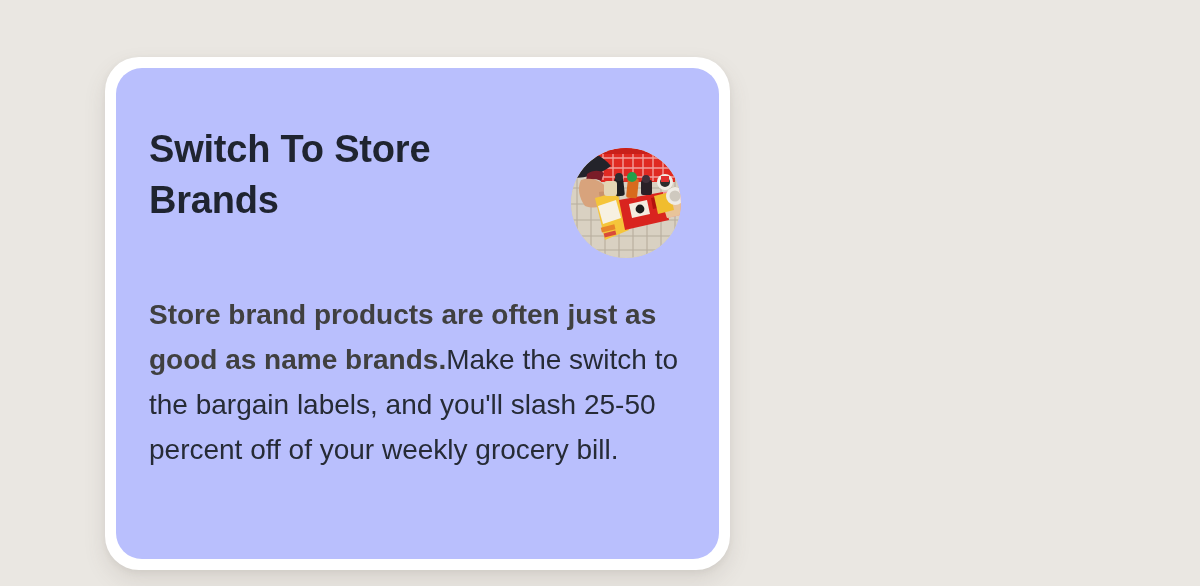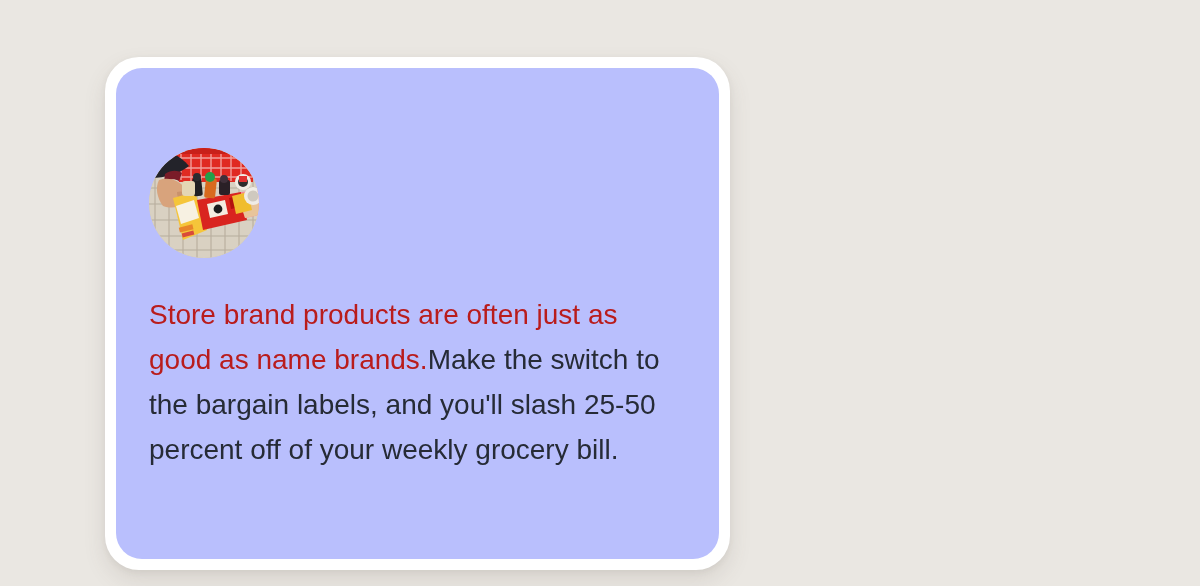--- a/index.html
+++ b/index.html
@@ -83,22 +83,22 @@
   
   #idea-body {
     margin: 34px 0 0 0;
     font-size: 28px;
     line-height: 45px;
     color: #262B36;
     font-weight: 400;
     max-width: 552px;
   }
   #idea-body .lead {
-    font-weight: 400;
-    color: #b91c1c;
+    font-weight: 700;
+    color: #404040;
     text-align: right;
   }
 
   
   #brand-block {
     position: absolute;
     left: 800px;
     top: 195px;
     width: 330px;
     text-align: center;
@@ -124,20 +124,21 @@
 </head>
 <body>
 
 <div id="stage">
 
   <div id="idea-card">
     <div id="card-surface">
 
       <div id="card-head">
 
+        <h1 id="idea-title">Switch To Store Brands</h1>
 
         <div id="idea-thumb">
           <svg viewBox="0 0 110 110" xmlns="http://www.w3.org/2000/svg" aria-hidden="true">
             <defs>
               <clipPath id="thumbClip">
                   <circle cx="55" cy="55" r="55"></circle>
                 </clipPath>
             </defs>
             <g clip-path="url(#thumbClip)">
 

